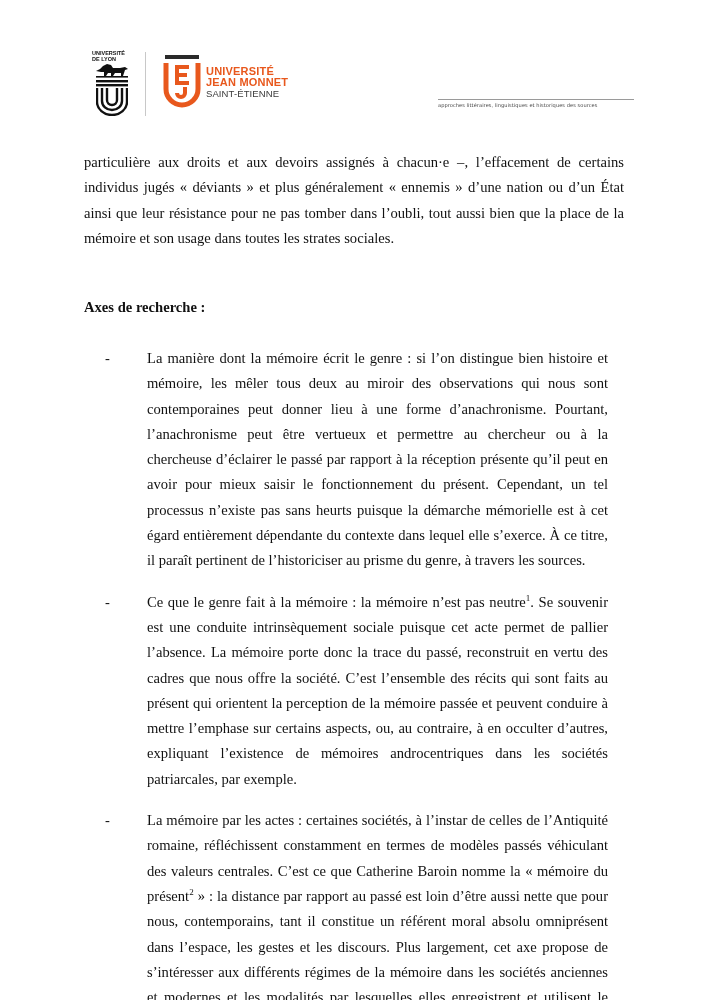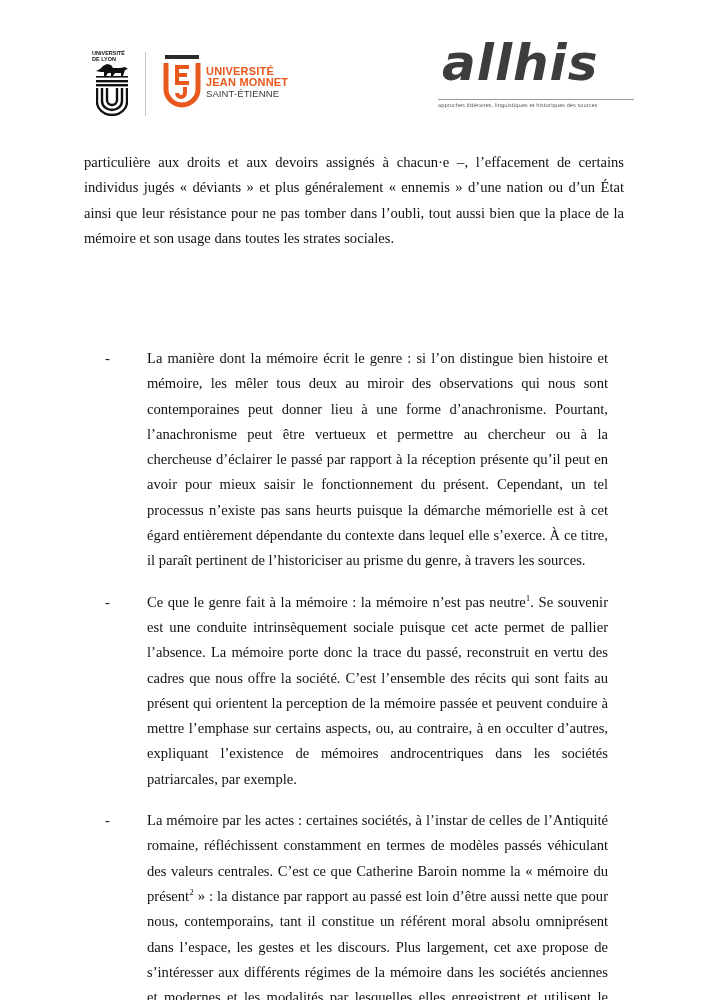--- a/index.html
+++ b/index.html
@@ -71,31 +71,31 @@
     <path d="M12 10 H26 V14 H16 V18 H24 V22 H16 V26 H26 V30 H12 Z" fill="#e8581d"></path>
     <path d="M22 32 V38 A4 4 0 0 1 14 38" fill="none" stroke="#e8581d" stroke-width="4"></path>
   </svg>
   <div class="ujm-text">
     <div class="ujm-line1">UNIVERSITÉ</div>
     <div class="ujm-line2">JEAN MONNET</div>
     <div class="ujm-line3">SAINT-ÉTIENNE</div>
   </div>
 
   <div class="allhis">
-    <div class="allhis-word">allhis</div>
     <div class="allhis-rule"></div>
     <div class="allhis-sub">approches littéraires, linguistiques et historiques des sources</div>
   </div>
 </div>
 
 <div class="content">
   <div class="intro">
     <p>particulière aux droits et aux devoirs assignés à chacun·e –, l’effacement de certains individus jugés « déviants » et plus généralement « ennemis » d’une nation ou d’un État ainsi que leur résistance pour ne pas tomber dans l’oubli, tout aussi bien que la place de la mémoire et son usage dans toutes les strates sociales.</p>
   </div>
 
+  <p class="section-title">Axes de recherche :</p>
 
   <ul class="axes">
     <li class="axis-item">
       <span class="axis-dash">-</span>
       <p class="axis-text"><span>La manière dont la mémoire écrit le genre : si l’on distingue bien histoire et mémoire, les mêler tous deux au miroir des observations qui nous sont contemporaines peut donner lieu à une forme d’anachronisme. Pourtant, l’anachronisme peut être vertueux et permettre au chercheur ou à la chercheuse d’éclairer le passé par rapport à la réception présente qu’il peut en avoir pour mieux saisir le fonctionnement du présent. Cependant, un tel processus n’existe pas sans heurts puisque la démarche mémorielle est à cet égard entièrement dépendante du contexte dans lequel elle s’exerce. À ce titre, il paraît pertinent de l’historiciser au prisme du genre, à travers les sources.</span></p>
     </li>
     <li class="axis-item">
       <span class="axis-dash">-</span>
       <p class="axis-text"><span>Ce que le genre fait à la mémoire : la mémoire n’est pas neutre</span><sup>1</sup><span>. Se souvenir est une conduite intrinsèquement sociale puisque cet acte permet de pallier l’absence. La mémoire porte donc la trace du passé, reconstruit en vertu des cadres que nous offre la société. C’est l’ensemble des récits qui sont faits au présent qui orientent la perception de la mémoire passée et peuvent conduire à mettre l’emphase sur certains aspects, ou, au contraire, à en occulter d’autres, expliquant l’existence de mémoires androcentriques dans les sociétés patriarcales, par exemple.</span></p>
     </li>

